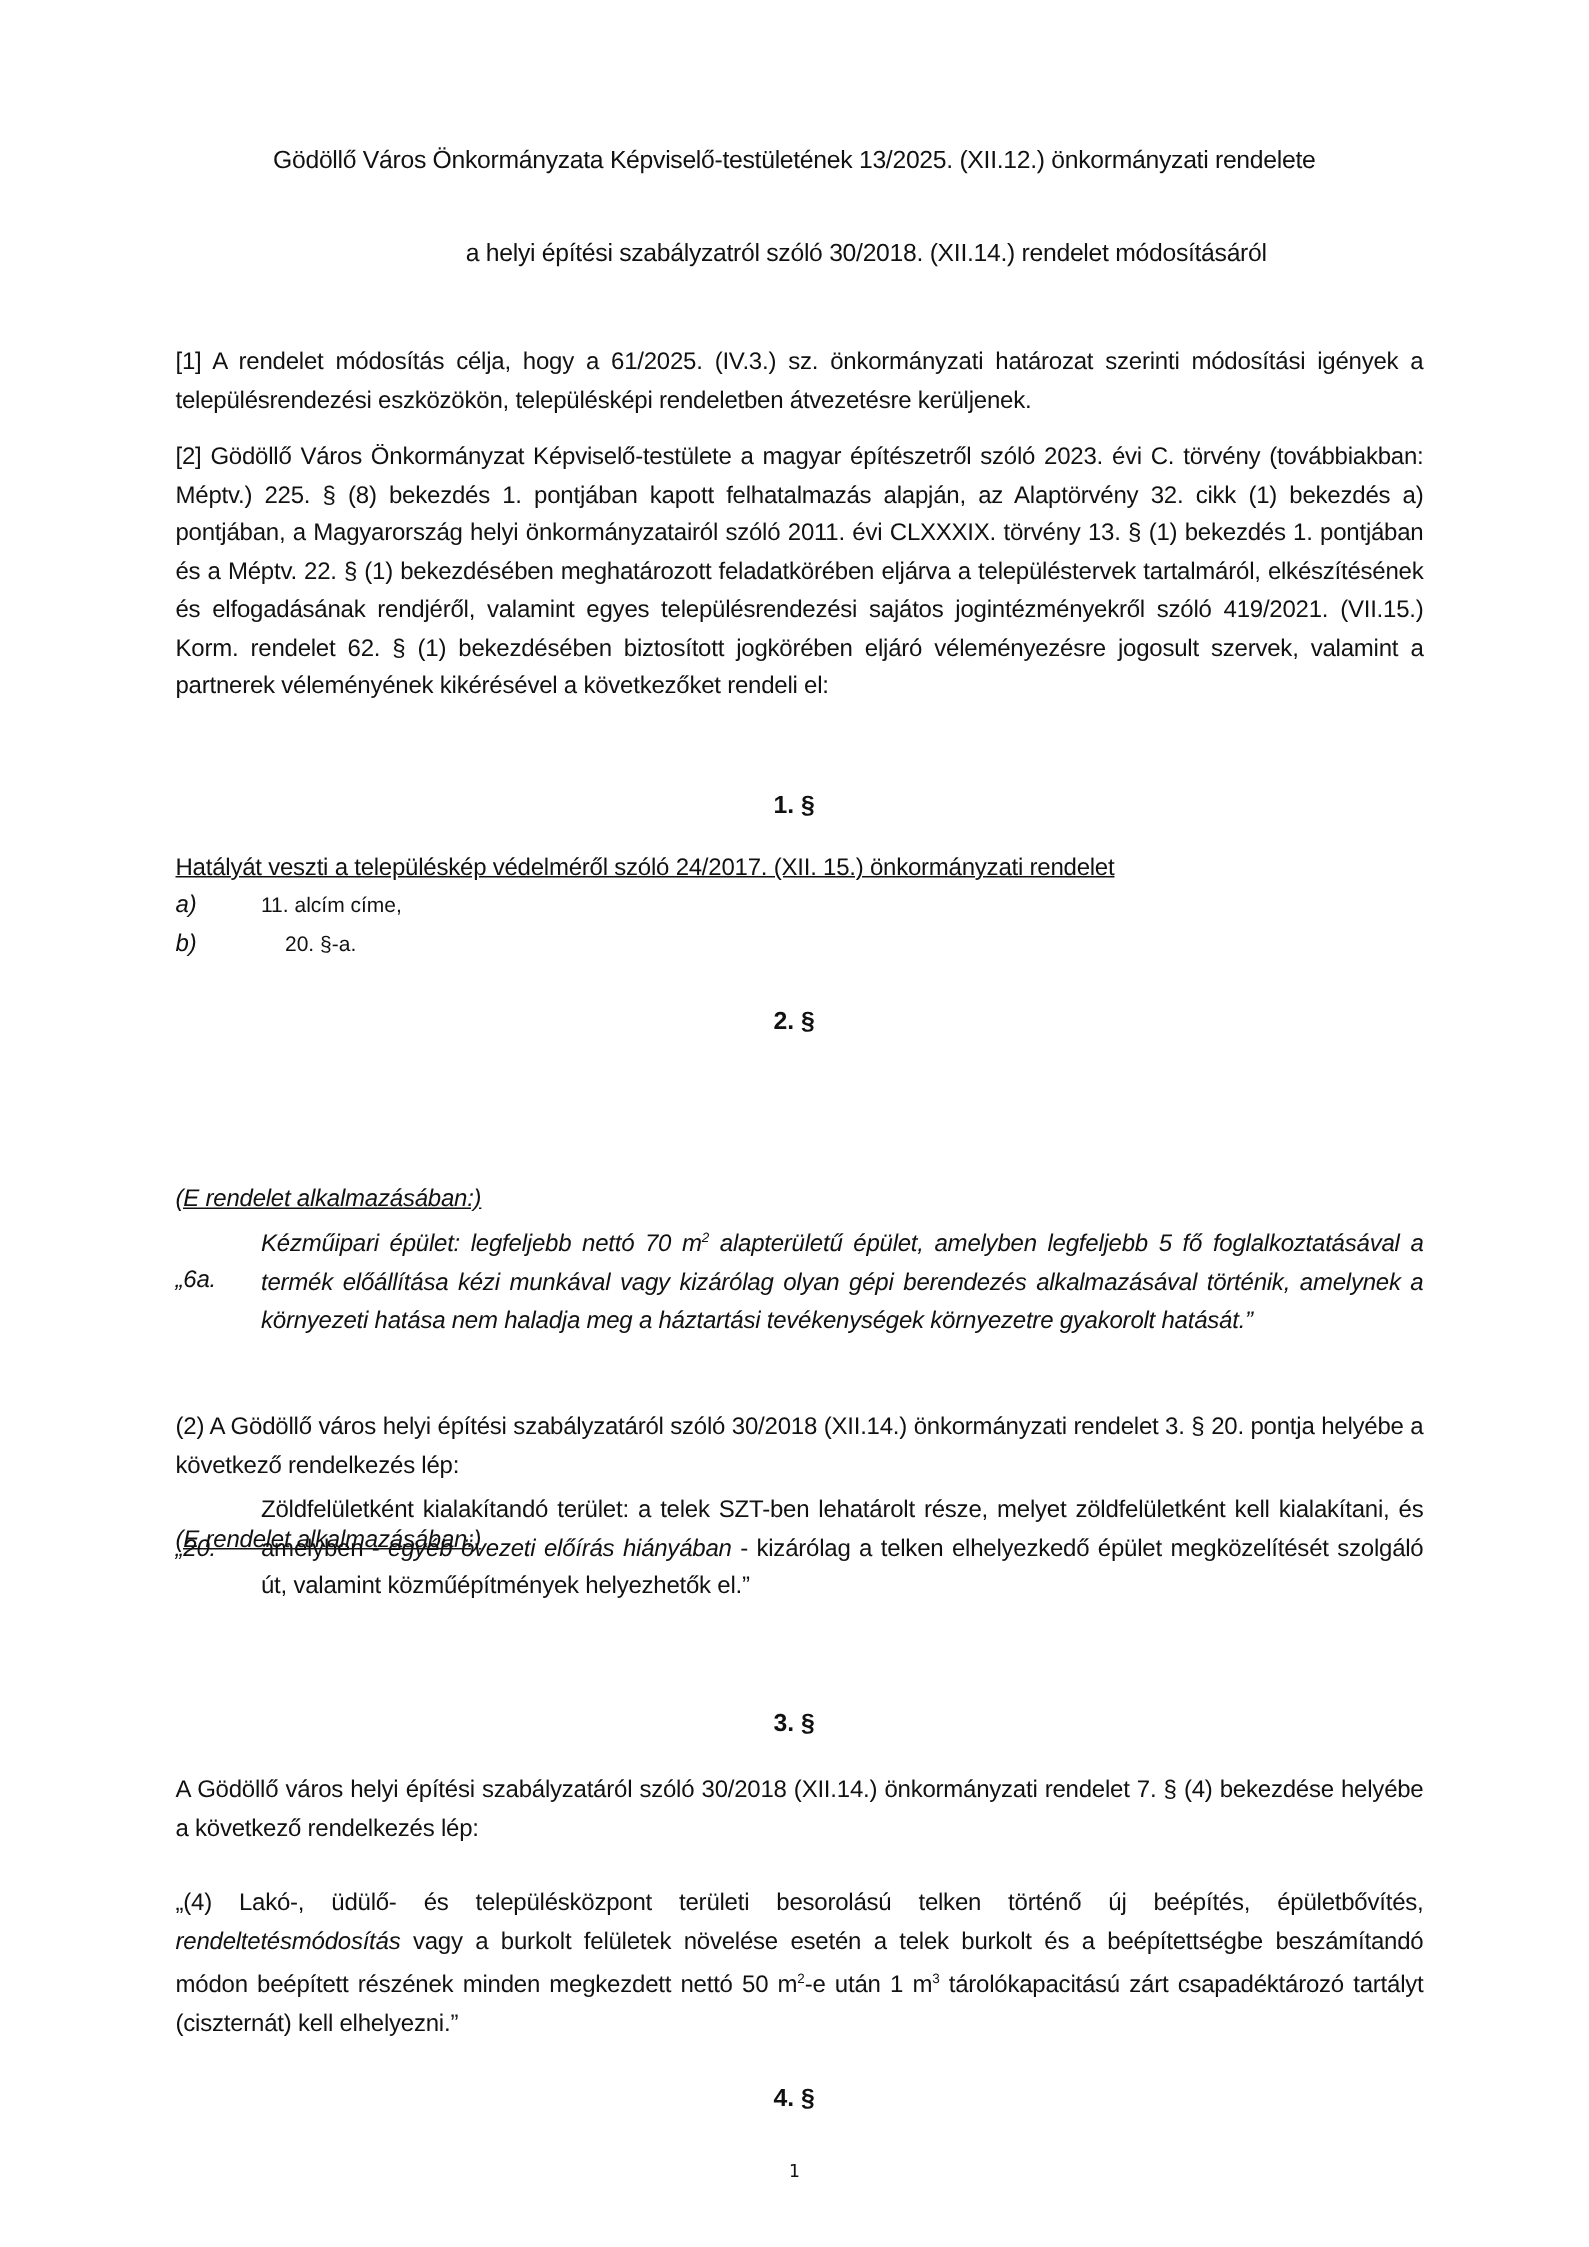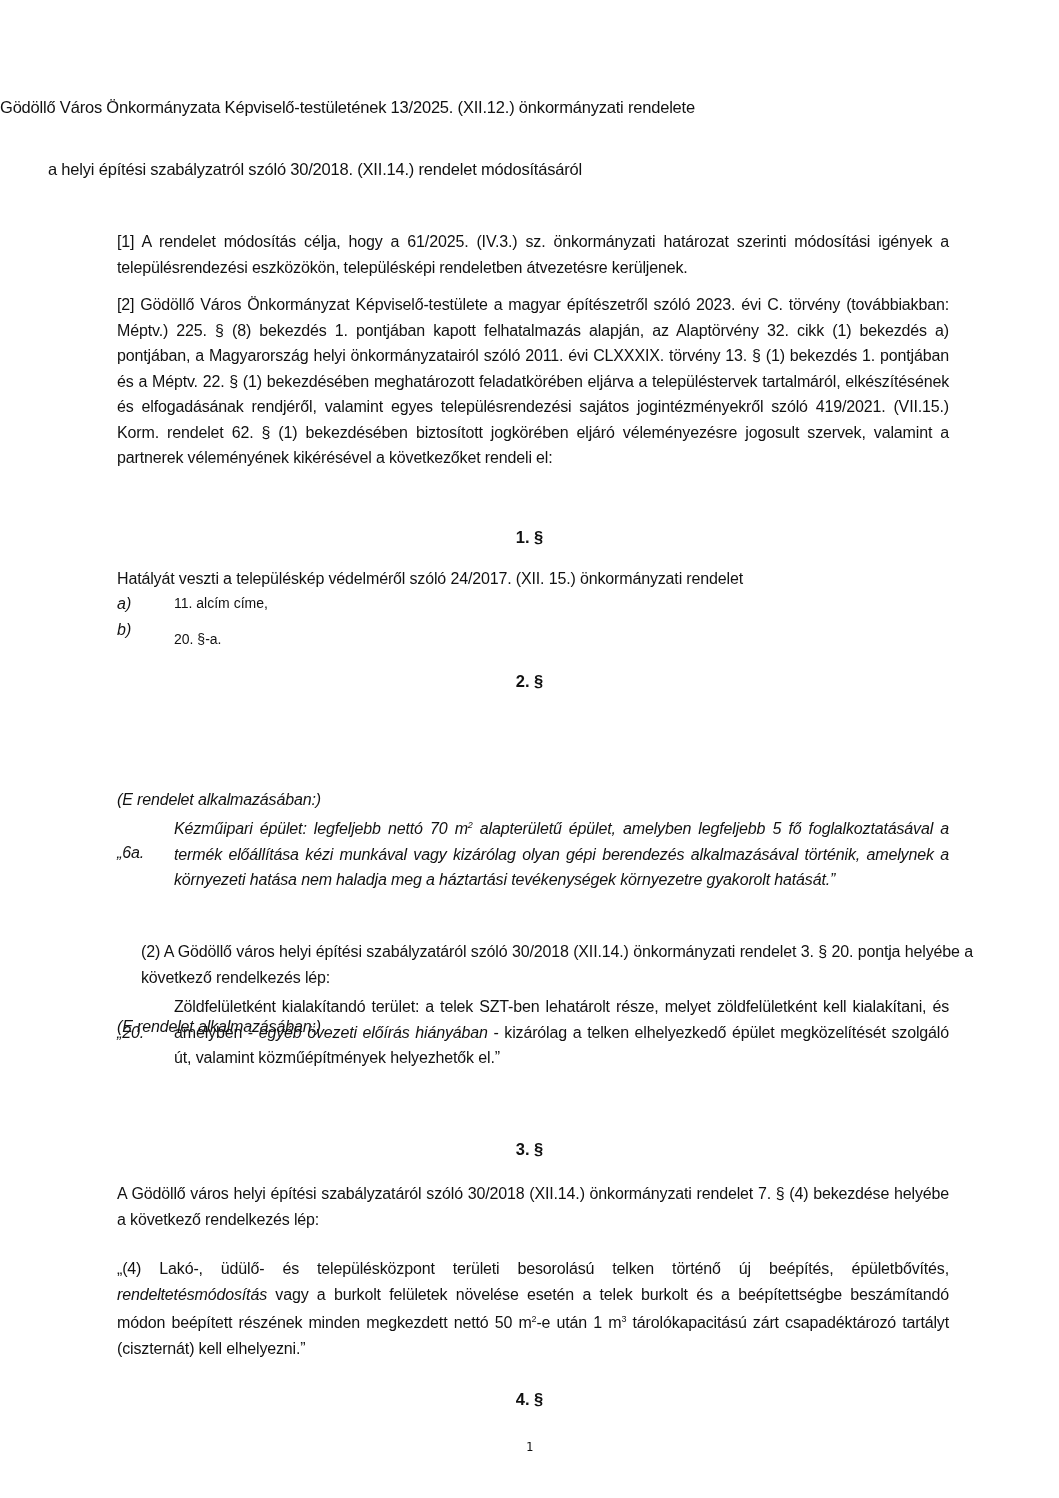--- a/index.html
+++ b/index.html
@@ -1,23 +1,23 @@
 <!DOCTYPE html>
 <html><head>
 <meta charset="utf-8">
 <style>
   html, body { margin: 0; padding: 0; background: #ffffff; }
   body { width: 1059px; height: 1498px; position: relative; overflow: hidden;
          font-family: "Liberation Sans", sans-serif; color: #111; }
   .page { position: absolute; left: 0; top: 0; width: 1059px; height: 1498px; background: #fff; }
   .abs { position: absolute; }
-  .title { left: 0; width: 1059px; font-size: 16.5px; letter-spacing: -0.2px; }
+  .title { left: 0; width: 1059px; text-align: center; font-size: 16.5px; letter-spacing: -0.2px; }
   .para { left: 117px; width: 832px; font-size: 16px; line-height: 25.5px; text-align: justify; letter-spacing: -0.15px; }
   .sect { left: 0; width: 1059px; text-align: center; font-size: 16.5px; font-weight: bold; }
-  .line { left: 117px; font-size: 16px; line-height: 25.5px; letter-spacing: -0.15px; white-space: nowrap; }
+  .line { left: 117px; font-size: 16px; line-height: 25.5px; letter-spacing: -0.15px; white-space: nowrap; text-decoration: underline; }
   .it { font-style: italic; }
   .item-label { position: absolute; left: 117px; font-style: italic; font-size: 16px; }
   .item-text { position: absolute; left: 174px; font-size: 14px; }
   .quote-block { left: 117px; width: 832px; font-size: 16px; line-height: 25.5px; letter-spacing: -0.15px; }
   .quote-row { display: flex; align-items: center; }
   .quote-num { width: 57px; flex: none; }
   .quote-body { flex: 1; text-align: justify; }
   .pagenum { left: 0; width: 1059px; text-align: center; font-family: "DejaVu Sans Mono", monospace; font-size: 12px; }
   sup { font-size: 9px; }
 </style>
@@ -33,33 +33,33 @@
   <div class="abs para" style="top:292px;">[2] Gödöllő Város Önkormányzat Képviselő-testülete a magyar építészetről szóló 2023. évi C. törvény (továbbiakban: Méptv.) 225. § (8) bekezdés 1. pontjában kapott felhatalmazás alapján, az Alaptörvény 32. cikk (1) bekezdés a) pontjában, a Magyarország helyi önkormányzatairól szóló 2011. évi CLXXXIX. törvény 13. § (1) bekezdés 1. pontjában és a Méptv. 22. § (1) bekezdésében meghatározott feladatkörében eljárva a településtervek tartalmáról, elkészítésének és elfogadásának rendjéről, valamint egyes településrendezési sajátos jogintézményekről szóló 419/2021. (VII.15.) Korm. rendelet 62. § (1) bekezdésében biztosított jogkörében eljáró véleményezésre jogosult szervek, valamint a partnerek véleményének kikérésével a következőket rendeli el:</div>
 
   <div class="abs sect" style="top:528px;">1. §</div>
   <div class="abs line" style="top:566px;">Hatályát veszti a településkép védelméről szóló 24/2017. (XII. 15.) önkormányzati rendelet</div>
   <div class="abs" style="top:592px; left:0; width:1059px; height:26px;">
     <span class="item-label" style="top:3px;">a)</span>
     <span class="item-text" style="top:3px;">11. alcím címe,</span>
   </div>
   <div class="abs" style="top:618px; left:0; width:1059px; height:26px;">
     <span class="item-label" style="top:3px;">b)</span>
-    <span class="item-text" style="top:13px;">20. §-a.</span>
+    <span class="item-text" style="top:3px;margin-left:16px;">20. §-a.</span>
   </div>
 
   <div class="abs sect" style="top:672px;">2. §</div>
   <div class="abs line it" style="top:787px;">(E rendelet alkalmazásában:)</div>
   <div class="abs quote-block it" style="top:813px;">
     <div class="quote-row">
       <span class="quote-num">„6a.</span>
       <span class="quote-body"><span>Kézműipari épület: legfeljebb nettó 70 m</span><sup>2</sup><span> alapterületű épület, amelyben legfeljebb 5 fő foglalkoztatásával a termék előállítása kézi munkával vagy kizárólag olyan gépi berendezés alkalmazásával történik, amelynek a környezeti hatása nem haladja meg a háztartási tevékenységek környezetre gyakorolt hatását.”</span></span>
     </div>
   </div>
 
-  <div class="abs para" style="top:939px;margin-left:24px;">(2) A Gödöllő város helyi építési szabályzatáról szóló 30/2018 (XII.14.) önkormányzati rendelet 3. § 20. pontja helyébe a következő rendelkezés lép:</div>
+  <div class="abs para" style="top:939px;">(2) A Gödöllő város helyi építési szabályzatáról szóló 30/2018 (XII.14.) önkormányzati rendelet 3. § 20. pontja helyébe a következő rendelkezés lép:</div>
   <div class="abs line it" style="top:1014px;">(E rendelet alkalmazásában:)</div>
   <div class="abs quote-block" style="top:994px;">
     <div class="quote-row">
       <span class="quote-num it">„20.</span>
       <span class="quote-body"><span>Zöldfelületként kialakítandó terület: a telek SZT-ben lehatárolt része, melyet zöldfelületként kell kialakítani, és amelyben - </span><span class="it">egyéb övezeti előírás hiányában</span><span> - kizárólag a telken elhelyezkedő épület megközelítését szolgáló út, valamint közműépítmények helyezhetők el.”</span></span>
     </div>
   </div>
 
   <div class="abs sect" style="top:1140px;">3. §</div>
   <div class="abs para" style="top:1181px;">A Gödöllő város helyi építési szabályzatáról szóló 30/2018 (XII.14.) önkormányzati rendelet 7. § (4) bekezdése helyébe a következő rendelkezés lép:</div>

